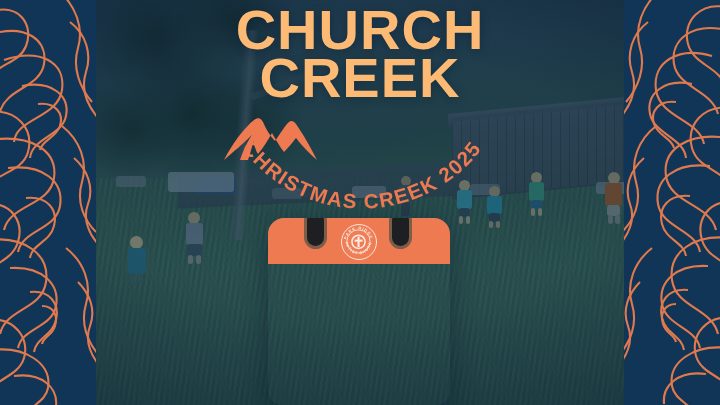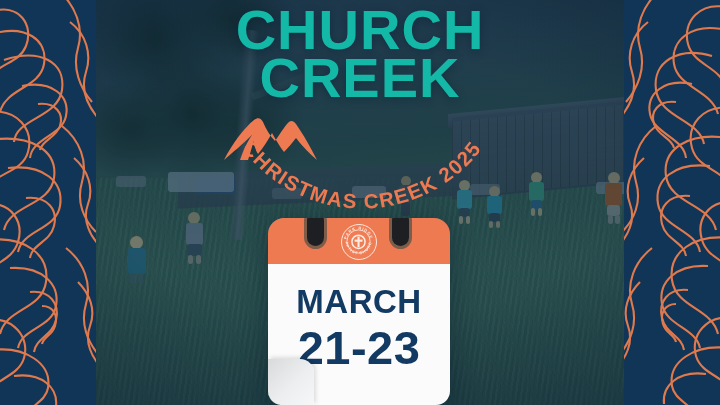--- a/index.html
+++ b/index.html
@@ -111,21 +111,21 @@
     position:absolute; top:0; height:405px; background:#103556;
     overflow:hidden;
   }
   .topo.left  { left:0;  width:96px; }
   .topo.right { right:0; width:96px; }
   .topo svg { position:absolute; left:0; top:0; }
 
   
   .headline {
     position:absolute; left:0; right:0; top:4px; text-align:center;
-    color:#14b8a6; font-weight:700; letter-spacing:.5px; line-height:.92;
+    color:#fdba74; font-weight:700; letter-spacing:.5px; line-height:.92;
     text-shadow:0 2px 10px rgba(8,28,48,.45);
   }
   .headline .l1 { display:block; font-size:56px; letter-spacing:1px; }
   .headline .l2 { display:block; font-size:56px; letter-spacing:1px; margin-top:-4px; }
 
   
   .arcwrap {
     position:absolute; left:218px; top:104px; width:288px; height:110px;
   }
   .arcwrap svg { position:absolute; left:0; top:0; overflow:visible; }
@@ -367,21 +367,15 @@
           </text>
           <circle cx="16.5" cy="16.8" r="6.6" fill="none" stroke="#fdece3" stroke-width="1.5"></circle>
           <g>
             <rect x="15.5" y="11.6" width="2.1" height="10.6" fill="#fdece3"></rect>
             <rect x="12.6" y="14.6" width="7.9" height="2.1" fill="#fdece3"></rect>
           </g>
         </svg>
       </div>
     </div>
 
-    <div class="cal-body">
-      <div class="cal-month">MARCH</div>
-      <div class="cal-dates">21-23</div>
-      <div class="curl-mask"></div>
-      <div class="curl"></div>
-    </div>
   </div>
 
 </div>
 
 </body></html>

